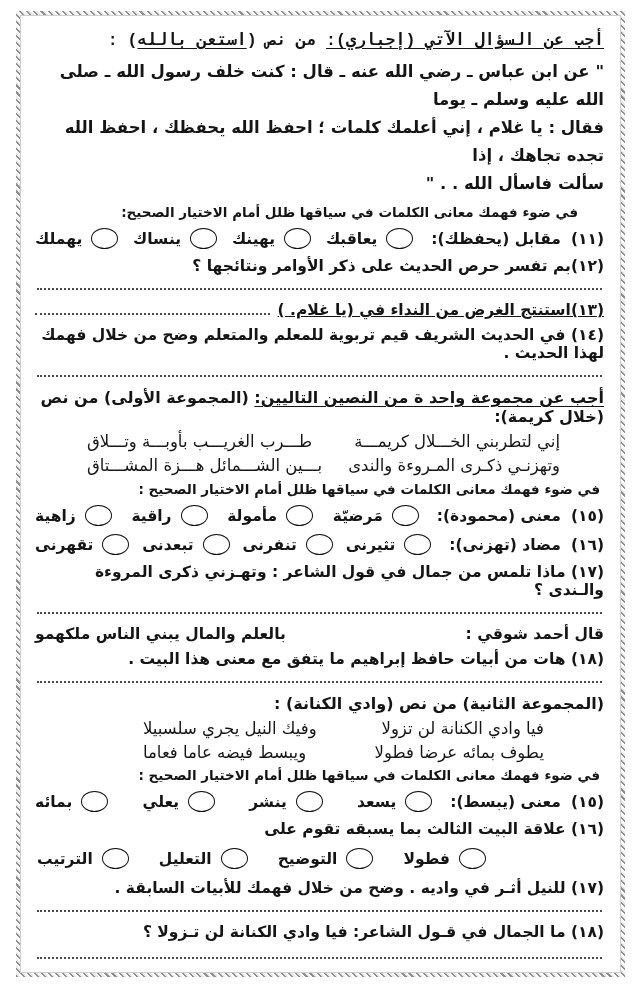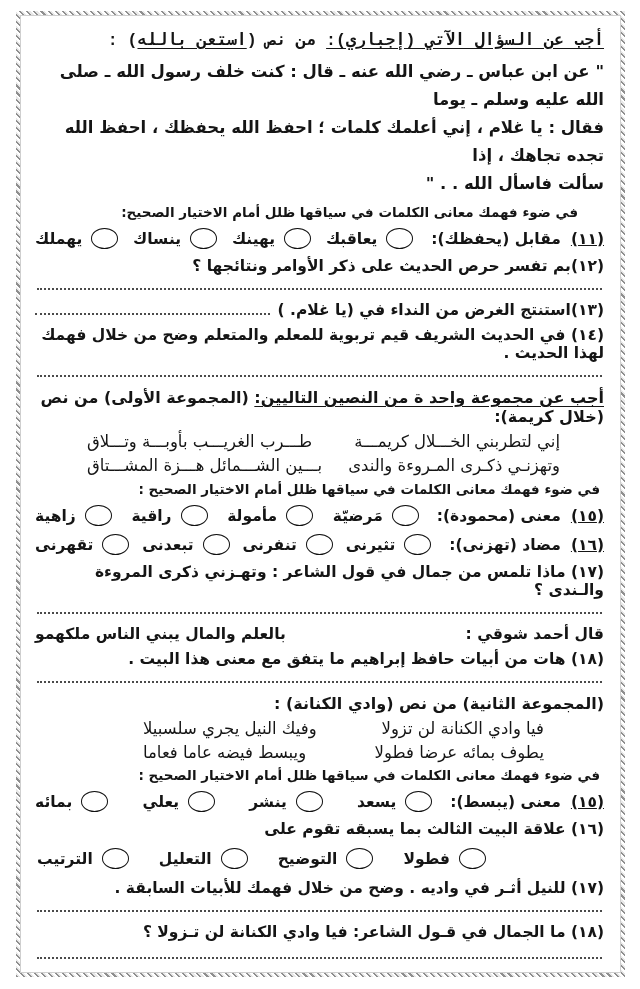--- a/index.html
+++ b/index.html
@@ -15,31 +15,31 @@
   .page{
     background:#ffffff;width:100%;height:100%;box-sizing:border-box;
     border:1px solid #cfcfcf;padding:12px 16px 8px 14px;direction:rtl;
   }
   .u{text-decoration:underline;text-underline-offset:3px;}
   .title{font-size:16.5px;font-weight:bold;margin:2px 0 8px;font-family:Liberation Mono, monospace;}
   .hadith{font-size:16.5px;font-weight:bold;line-height:28px;margin:0;}
   .instruction{font-size:13.5px;font-weight:bold;padding-right:26px;margin:6px 0 6px;}
   .qline{font-size:15.5px;font-weight:bold;margin:7px 0;}
   .q-row{display:flex;align-items:center;gap:10px;font-size:15.5px;font-weight:bold;margin:8px 0;}
-  .q-num{white-space:nowrap;text-decoration:underline;}
+  .q-num{white-space:nowrap;}
   .q-label{white-space:nowrap;}
   .opts{flex:1;display:flex;justify-content:space-between;align-items:center;margin-right:8px;}
   .opt{display:flex;align-items:center;gap:9px;}
   .bubble{
     display:inline-block;width:27px;height:21px;border:1.7px solid #101010;
     border-radius:50%;background:#fff;box-sizing:border-box;flex:0 0 auto;
   }
   .dots{border-bottom:2.2px dotted #4a4a4a;height:0;margin:13px 2px 11px;}
   .dotfill{flex:1;border-bottom:2.2px dotted #4a4a4a;margin:0 8px 4px 0;}
-  .flexline{display:flex;align-items:flex-end;}
+  .flexline{display:flex;align-items:flex-end;text-decoration:underline;}
   .verse-row{
     display:flex;justify-content:space-between;font-size:16.5px;font-weight:400;
     padding:0 44px 0 52px;margin:5px 0;letter-spacing:.2px;
   }
   .verse-row.g2{padding:0 60px 0 108px;}
   .shawqi-row{display:flex;justify-content:space-between;align-items:center;font-size:15.5px;font-weight:bold;margin:8px 0 6px;}
   .opts-indent{display:flex;justify-content:space-between;align-items:center;padding:0 118px 0 2px;font-size:15.5px;font-weight:bold;margin:10px 0;}
   .sec-title{font-size:16px;font-weight:bold;margin:6px 0 6px;}
 </style>
 </head>

